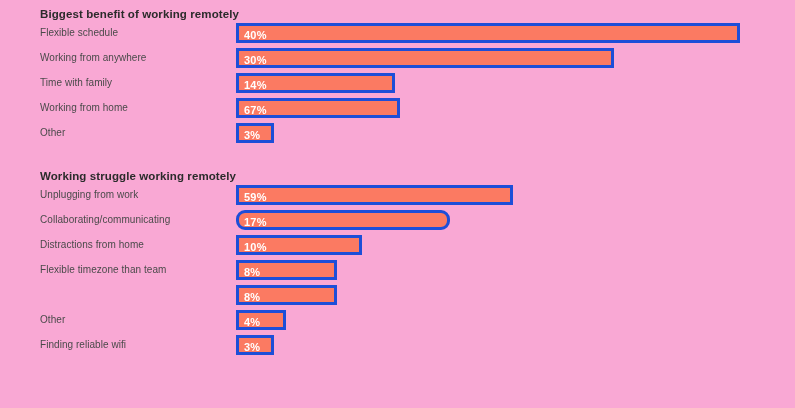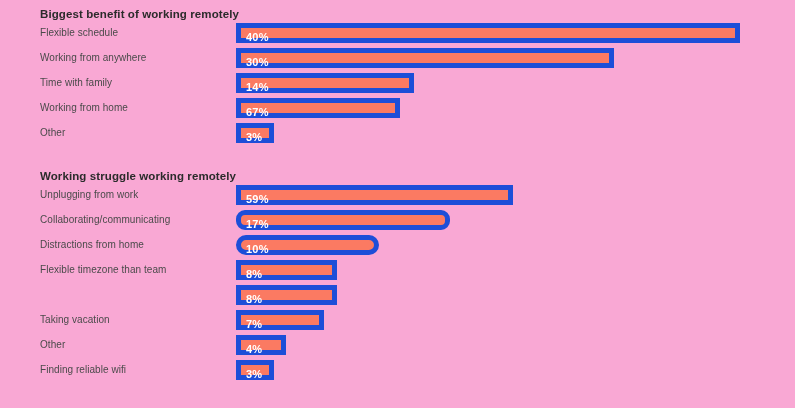--- a/index.html
+++ b/index.html
@@ -75,21 +75,21 @@
     left: 236px;
     top: 0;
     height: 20px;
     right: 0;
   }
 
   .bar {
     position: relative;
     height: 20px;
     background: #fb7a62;
-    border: 5px solid #1d4ed8;
+    border: 3px solid #1d4ed8;
     box-sizing: border-box;
     display: block;
   }
 
   .bar-value {
     position: absolute;
     left: 5px;
     top: 0;
     height: 18px;
     line-height: 18px;
@@ -120,21 +120,21 @@
           <span class="row-label">Working from anywhere</span>
           <div class="bar-track">
             <div class="bar" style="width: 378px;">
               <span class="bar-value">30%</span>
             </div>
           </div>
         </li>
         <li class="row">
           <span class="row-label">Time with family</span>
           <div class="bar-track">
-            <div class="bar" style="width: 178px;">
+            <div class="bar" style="width: 159px;">
               <span class="bar-value">14%</span>
             </div>
           </div>
         </li>
         <li class="row">
           <span class="row-label">Working from home</span>
           <div class="bar-track">
             <div class="bar" style="width: 163.8px;">
               <span class="bar-value">67%</span>
             </div>
@@ -166,49 +166,41 @@
           <span class="row-label">Collaborating/communicating</span>
           <div class="bar-track">
             <div class="bar" style="width: 214.2px; border-radius: 9px;">
               <span class="bar-value">17%</span>
             </div>
           </div>
         </li>
         <li class="row">
           <span class="row-label">Distractions from home</span>
           <div class="bar-track">
-            <div class="bar" style="width: 143px; border-radius: 10px;">
+            <div class="bar" style="width: 126px;">
               <span class="bar-value">10%</span>
             </div>
           </div>
         </li>
         <li class="row">
           <span class="row-label">Flexible timezone than team</span>
           <div class="bar-track">
             <div class="bar" style="width: 100.8px;">
               <span class="bar-value">8%</span>
             </div>
           </div>
         </li>
         <li class="row">
           <div class="bar-track">
             <div class="bar" style="width: 100.8px;">
               <span class="bar-value">8%</span>
             </div>
           </div>
         </li>
         <li class="row">
-          <span class="row-label">Taking vacation</span>
-          <div class="bar-track">
-            <div class="bar" style="width: 88.2px;">
-              <span class="bar-value">7%</span>
-            </div>
-          </div>
-        </li>
-        <li class="row">
           <span class="row-label">Other</span>
           <div class="bar-track">
             <div class="bar" style="width: 50.4px;">
               <span class="bar-value">4%</span>
             </div>
           </div>
         </li>
         <li class="row">
           <span class="row-label">Finding reliable wifi</span>
           <div class="bar-track">

